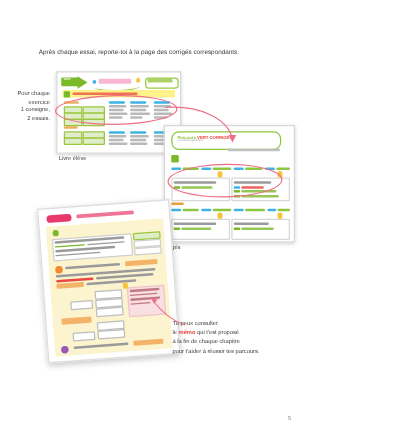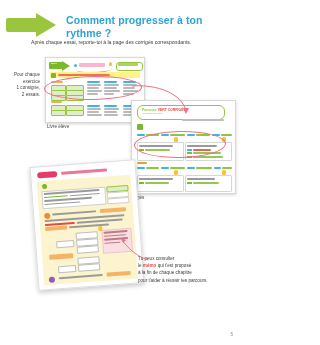--- a/index.html
+++ b/index.html
@@ -69,27 +69,20 @@
     font-size:4.6px;color:#3b3b3b;line-height:7.2px;}
   .foot .memo{color:#e8483f;font-weight:bold;}
 
   .pageno{position:absolute;right:7px;bottom:8px;font-size:4.6px;color:#8a8a8a;}
 </style>
 </head>
 <body>
 
 <div class="page">
 
-  <div class="hdr">
-    <div class="arrow-big">
-      <div class="shaft"></div>
-        <div class="head"></div>
-    </div>
-    <div class="title">Comment progresser à ton rythme ?</div>
-  </div>
 
   <div class="intro">Après chaque essai, reporte-toi à la page des corrigés correspondants.</div>
 
   <div class="left-note">
     <div>Pour chaque</div>
     <div>exercice</div>
     <div>1 consigne,</div>
     <div>2 essais.</div>
   </div>
 

